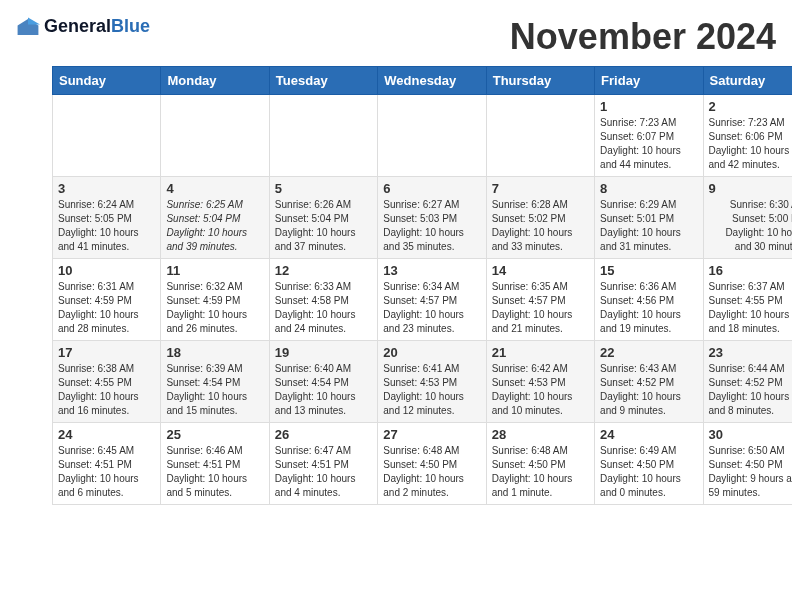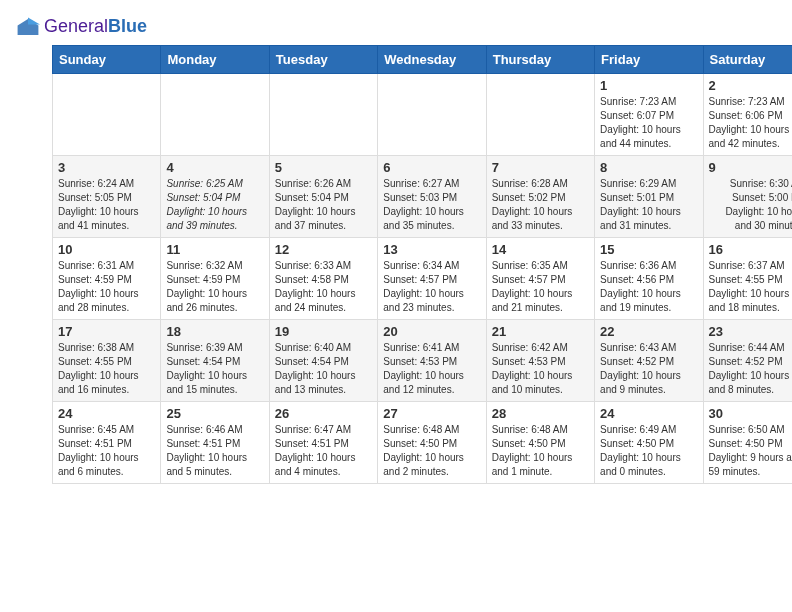--- a/index.html
+++ b/index.html
@@ -16,22 +16,22 @@
       align-items: flex-start;
       margin-bottom: 8px;
     }
     .logo {
       display: flex;
       align-items: center;
       gap: 4px;
     }
     .logo-text-general {
       font-size: 18px;
-      font-weight: normal;
-      color: #4c1d95;
+      font-weight: bold;
+      color: #0f172a;
     }
     .logo-text-blue {
       font-size: 18px;
       font-weight: bold;
       color: #2a6db5;
       text-align: right;
     }
     .logo-icon {
       width: 24px;
       height: 20px;
@@ -98,20 +98,21 @@
   <div class="logo">
     <svg class="logo-icon" viewBox="0 0 30 24" xmlns="http://www.w3.org/2000/svg">
       <polygon points="15,2 28,10 28,22 2,22 2,10" fill="#2a6db5" opacity="0.85"></polygon>
       <polygon points="15,0 30,9 15,9" fill="#4a9de0"></polygon>
     </svg>
     <span>
       <span class="logo-text-general">General</span><span class="logo-text-blue">Blue</span>
     </span>
   </div>
   <div class="title-area">
+    <div class="month-title">November 2024</div>
   </div>
 </div>
 
 <table class="calendar-table">
   <thead>
     <tr>
     <th>Sunday</th>
         <th>Monday</th>
         <th>Tuesday</th>
         <th>Wednesday</th>

